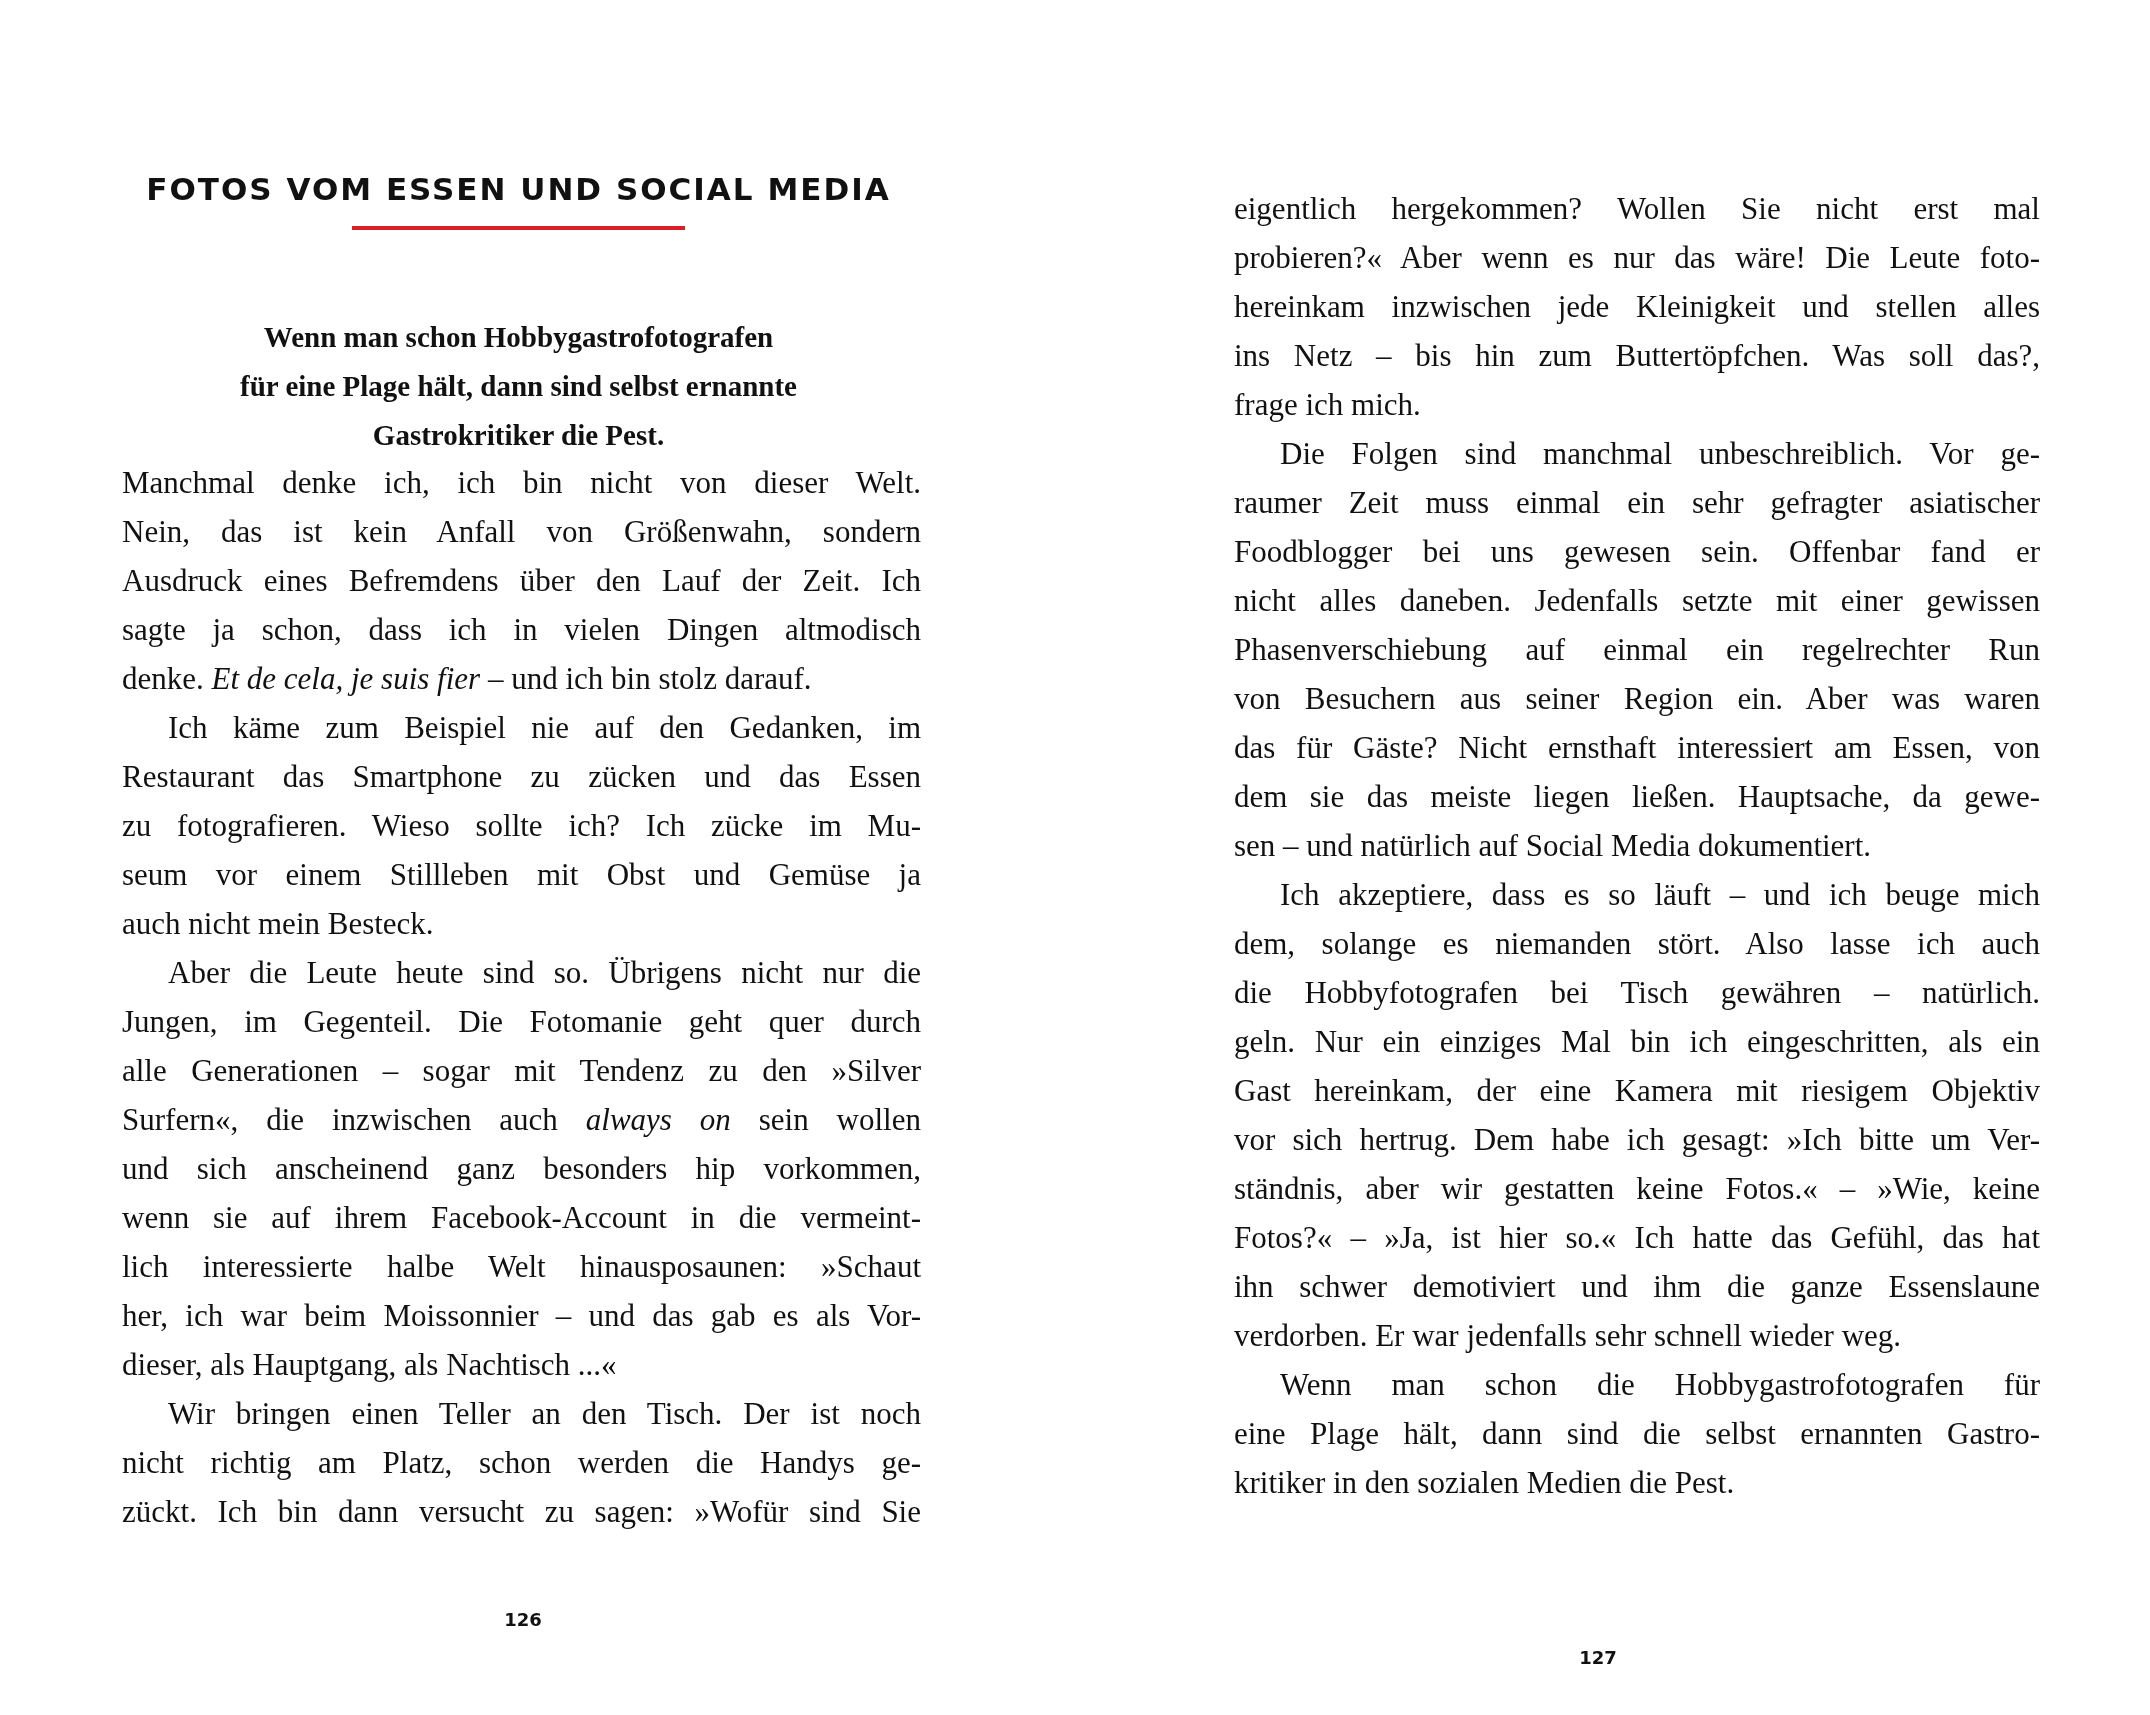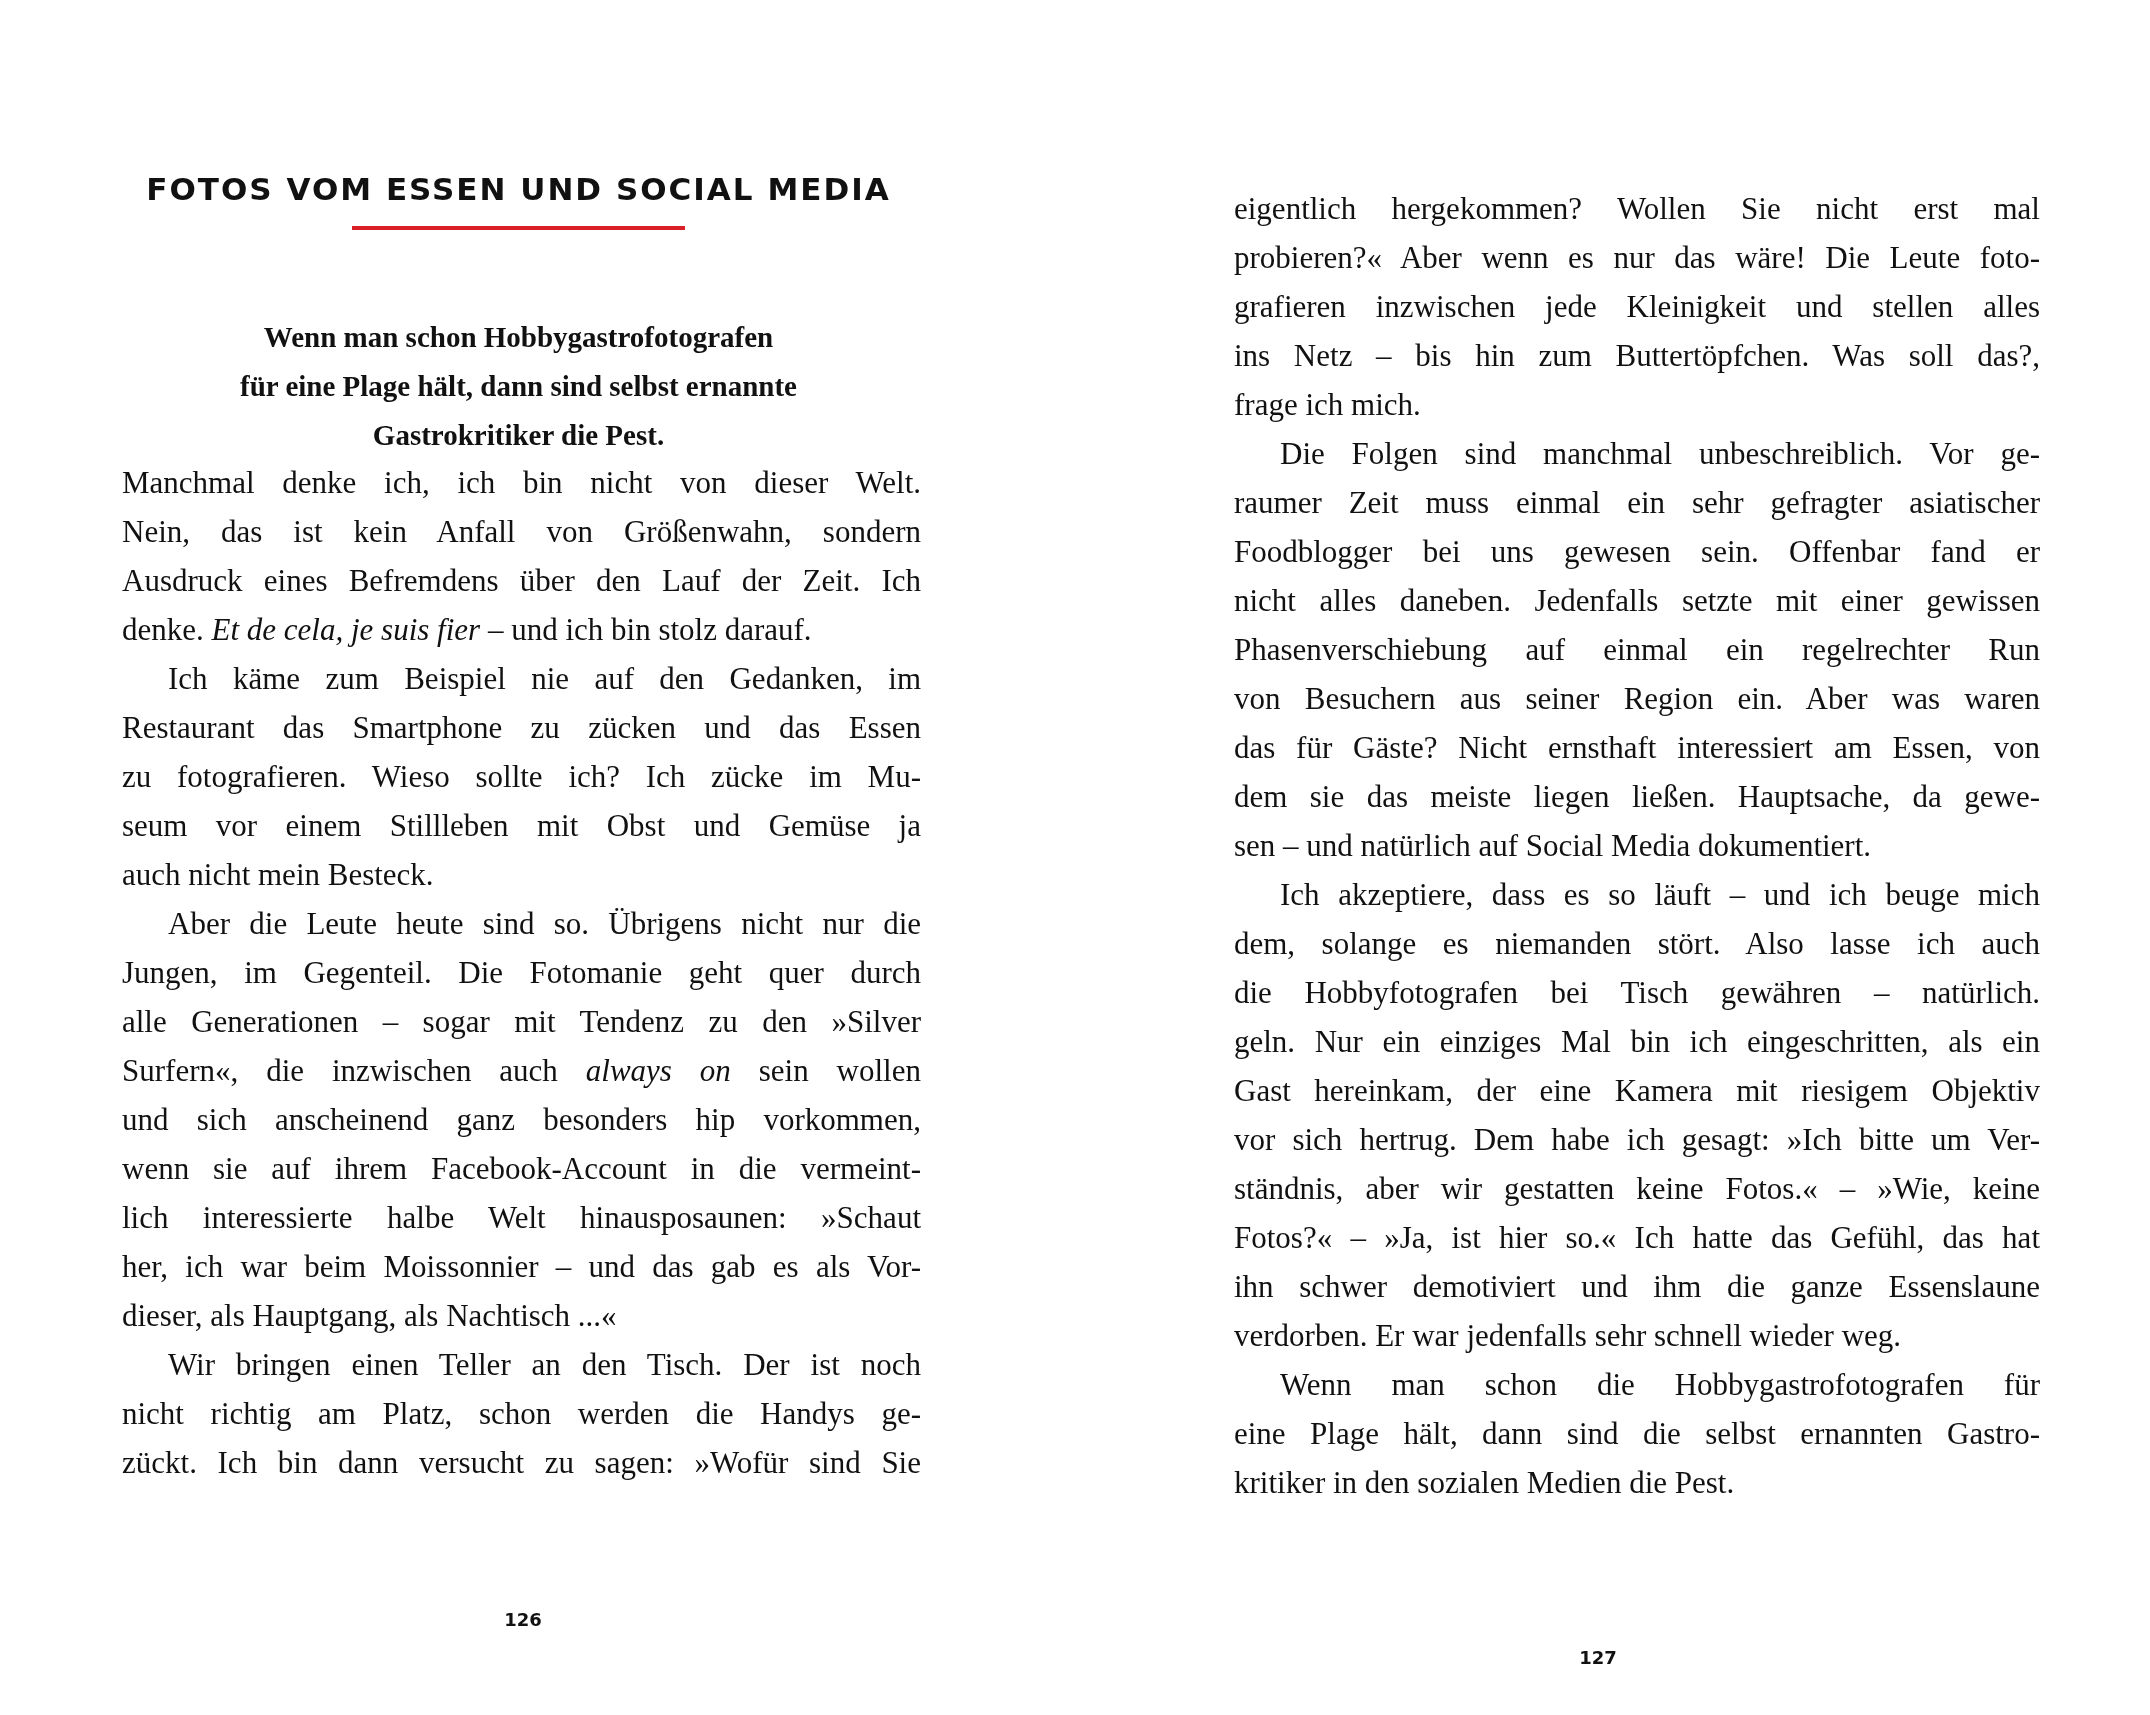--- a/index.html
+++ b/index.html
@@ -109,20 +109,21 @@
     <span class="sline">Wenn man schon Hobbygastrofotografen</span>
     <span class="sline">für eine Plage hält, dann sind selbst ernannte</span>
     <span class="sline">Gastrokritiker die Pest.</span>
   </div>
 
   <div class="col col-left">
 
     <span class="line">Manchmal denke ich, ich bin nicht von dieser Welt.</span>
     <span class="line">Nein, das ist kein Anfall von Größenwahn, sondern</span>
     <span class="line">Ausdruck eines Befremdens über den Lauf der Zeit. Ich</span>
+    <span class="line">sagte ja schon, dass ich in vielen Dingen altmodisch</span>
     <span class="line last"><span>denke. </span><span class="it">Et de cela, je suis fier</span><span> – und ich bin stolz darauf.</span></span>
 
     <span class="line indent">Ich käme zum Beispiel nie auf den Gedanken, im</span>
     <span class="line">Restaurant das Smartphone zu zücken und das Essen</span>
     <span class="line">zu fotografieren. Wieso sollte ich? Ich zücke im Mu-</span>
     <span class="line">seum vor einem Stillleben mit Obst und Gemüse ja</span>
     <span class="line last">auch nicht mein Besteck.</span>
 
     <span class="line indent">Aber die Leute heute sind so. Übrigens nicht nur die</span>
     <span class="line">Jungen, im Gegenteil. Die Fotomanie geht quer durch</span>
@@ -140,21 +141,21 @@
   </div>
 
   <div class="page-number pn-left">126</div>
 </div>
 
 <div class="page page-right">
   <div class="col col-right" style="left:159px;">
 
     <span class="line">eigentlich hergekommen? Wollen Sie nicht erst mal</span>
     <span class="line">probieren?« Aber wenn es nur das wäre! Die Leute foto-</span>
-    <span class="line">grafieren inzwischen jede Kleinigkeit und stellen alles</span>
+    <span class="line">hereinkam inzwischen jede Kleinigkeit und stellen alles</span>
     <span class="line">ins Netz – bis hin zum Buttertöpfchen. Was soll das?,</span>
     <span class="line last">frage ich mich.</span>
 
     <span class="line indent">Die Folgen sind manchmal unbeschreiblich. Vor ge-</span>
     <span class="line">raumer Zeit muss einmal ein sehr gefragter asiatischer</span>
     <span class="line">Foodblogger bei uns gewesen sein. Offenbar fand er</span>
     <span class="line">nicht alles daneben. Jedenfalls setzte mit einer gewissen</span>
     <span class="line">Phasenverschiebung auf einmal ein regelrechter Run</span>
     <span class="line">von Besuchern aus seiner Region ein. Aber was waren</span>
     <span class="line">das für Gäste? Nicht ernsthaft interessiert am Essen, von</span>

